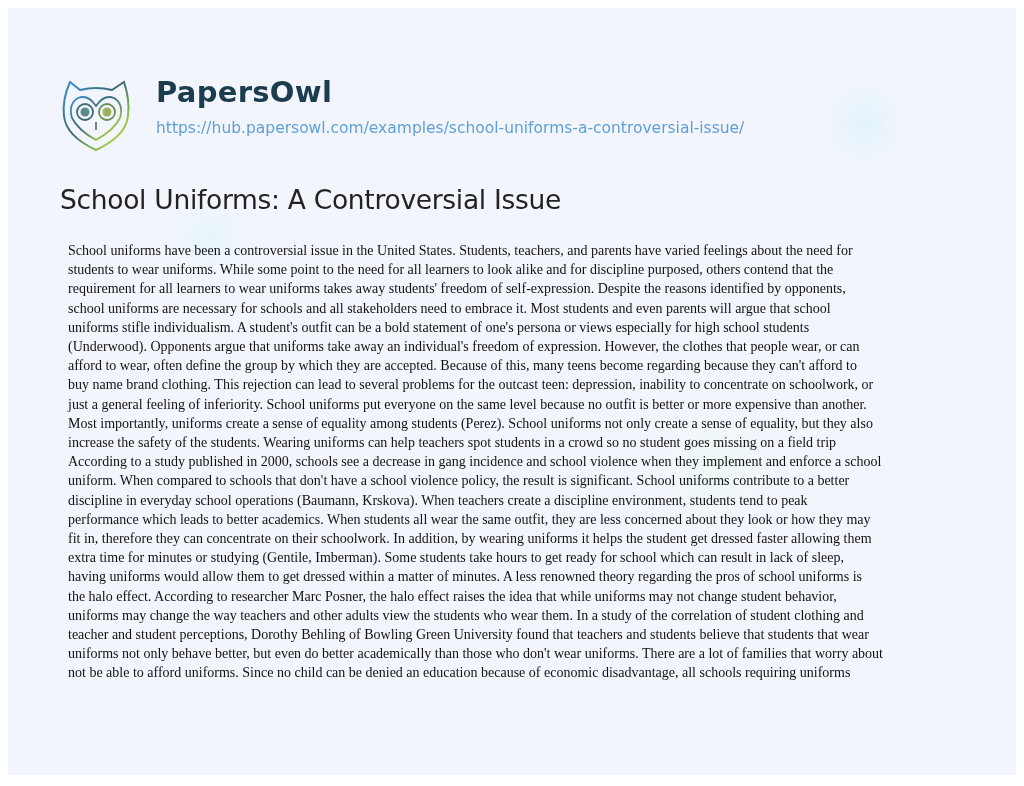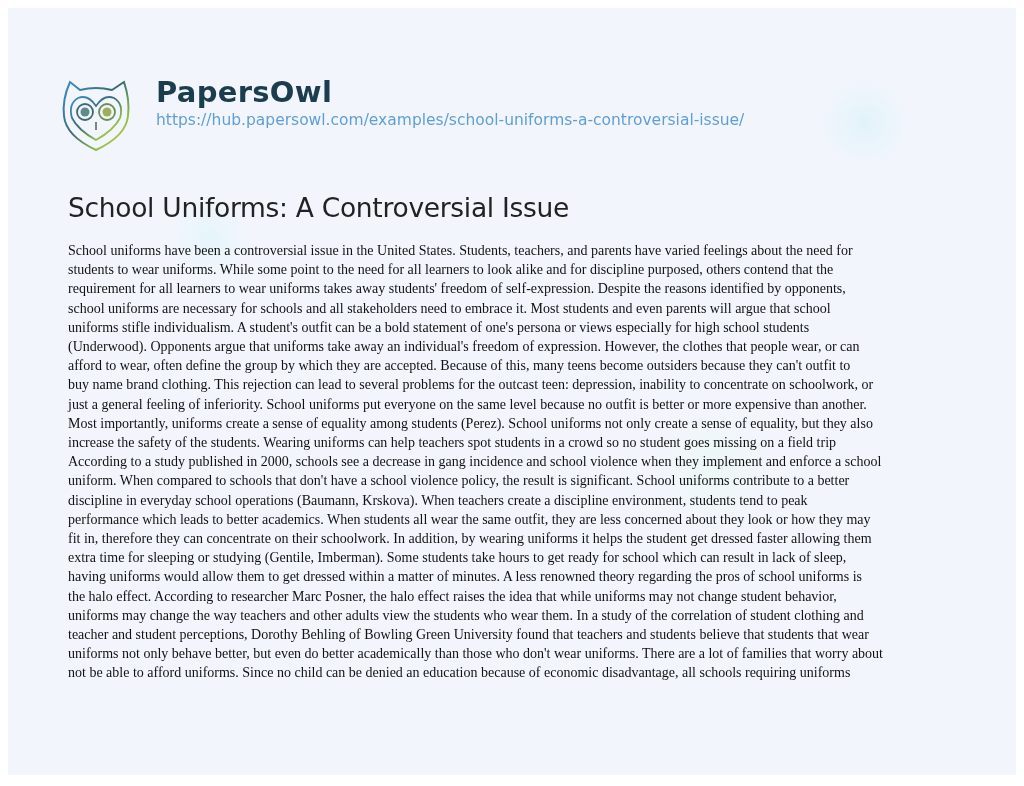--- a/index.html
+++ b/index.html
@@ -45,29 +45,29 @@
       font-weight: bold;
       font-size: 29px;
       color: #1b3d4d;
       letter-spacing: 0.3px;
       line-height: 36px;
     }
     .brand-url {
       font-family: "DejaVu Sans", sans-serif;
       font-size: 15.5px;
       color: #5f9fd6;
-      margin-top: 0;
+      margin-top: 8px;
       line-height: 20px;
       text-decoration: none;
     }
     .title {
       position: absolute;
       left: 48px;
       top: 171px;
-      margin: 12px;
+      margin: 4px;
       font-family: "DejaVu Sans", sans-serif;
       font-weight: normal;
       font-size: 26.5px;
       color: #222222;
       line-height: 34px;
       letter-spacing: -0.3px;
     }
     .body-text {
       position: absolute;
       left: 44px;
@@ -121,31 +121,31 @@
 
   <h1 class="title">School Uniforms: A Controversial Issue</h1>
 
   <p class="body-text">
     <span class="line">School uniforms have been a controversial issue in the United States. Students, teachers, and parents have varied feelings about the need for</span>
     <span class="line">students to wear uniforms. While some point to the need for all learners to look alike and for discipline purposed, others contend that the</span>
     <span class="line">requirement for all learners to wear uniforms takes away students' freedom of self-expression. Despite the reasons identified by opponents,</span>
     <span class="line">school uniforms are necessary for schools and all stakeholders need to embrace it. Most students and even parents will argue that school</span>
     <span class="line">uniforms stifle individualism. A student's outfit can be a bold statement of one's persona or views especially for high school students</span>
     <span class="line">(Underwood). Opponents argue that uniforms take away an individual's freedom of expression. However, the clothes that people wear, or can</span>
-    <span class="line">afford to wear, often define the group by which they are accepted. Because of this, many teens become outsiders because they can't outfit to</span>
+    <span class="line">afford to wear, often define the group by which they are accepted. Because of this, many teens become regarding because they can't afford to</span>
     <span class="line">buy name brand clothing. This rejection can lead to several problems for the outcast teen: depression, inability to concentrate on schoolwork, or</span>
     <span class="line">just a general feeling of inferiority. School uniforms put everyone on the same level because no outfit is better or more expensive than another.</span>
     <span class="line">Most importantly, uniforms create a sense of equality among students (Perez). School uniforms not only create a sense of equality, but they also</span>
     <span class="line">increase the safety of the students. Wearing uniforms can help teachers spot students in a crowd so no student goes missing on a field trip</span>
     <span class="line">According to a study published in 2000, schools see a decrease in gang incidence and school violence when they implement and enforce a school</span>
     <span class="line">uniform. When compared to schools that don't have a school violence policy, the result is significant. School uniforms contribute to a better</span>
     <span class="line">discipline in everyday school operations (Baumann, Krskova). When teachers create a discipline environment, students tend to peak</span>
     <span class="line">performance which leads to better academics. When students all wear the same outfit, they are less concerned about they look or how they may</span>
     <span class="line">fit in, therefore they can concentrate on their schoolwork. In addition, by wearing uniforms it helps the student get dressed faster allowing them</span>
-    <span class="line">extra time for sleeping or studying (Gentile, Imberman). Some students take hours to get ready for school which can result in lack of sleep,</span>
+    <span class="line">extra time for minutes or studying (Gentile, Imberman). Some students take hours to get ready for school which can result in lack of sleep,</span>
     <span class="line">having uniforms would allow them to get dressed within a matter of minutes. A less renowned theory regarding the pros of school uniforms is</span>
     <span class="line">the halo effect. According to researcher Marc Posner, the halo effect raises the idea that while uniforms may not change student behavior,</span>
     <span class="line">uniforms may change the way teachers and other adults view the students who wear them. In a study of the correlation of student clothing and</span>
     <span class="line">teacher and student perceptions, Dorothy Behling of Bowling Green University found that teachers and students believe that students that wear</span>
     <span class="line">uniforms not only behave better, but even do better academically than those who don't wear uniforms. There are a lot of families that worry about</span>
     <span class="line">not be able to afford uniforms. Since no child can be denied an education because of economic disadvantage, all schools requiring uniforms</span>
   </p>
 
 </div>
 

